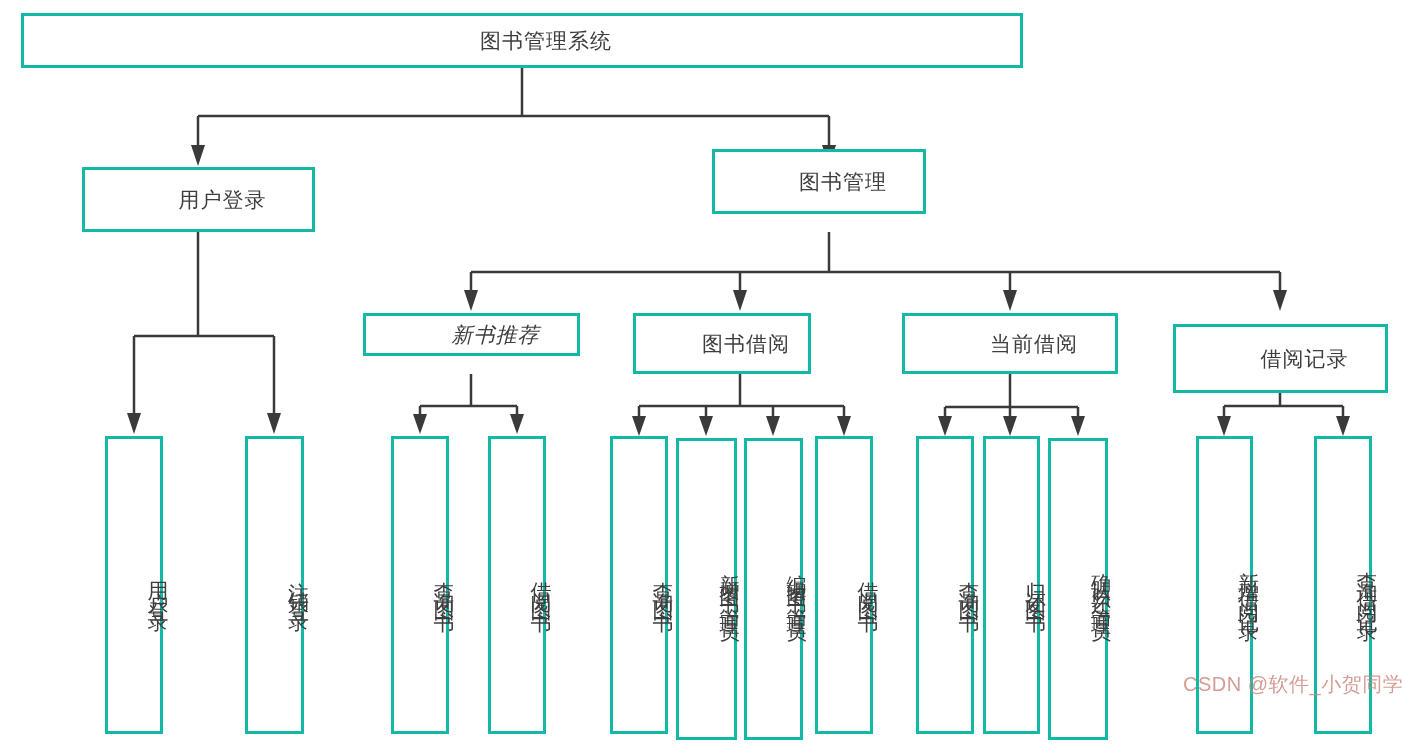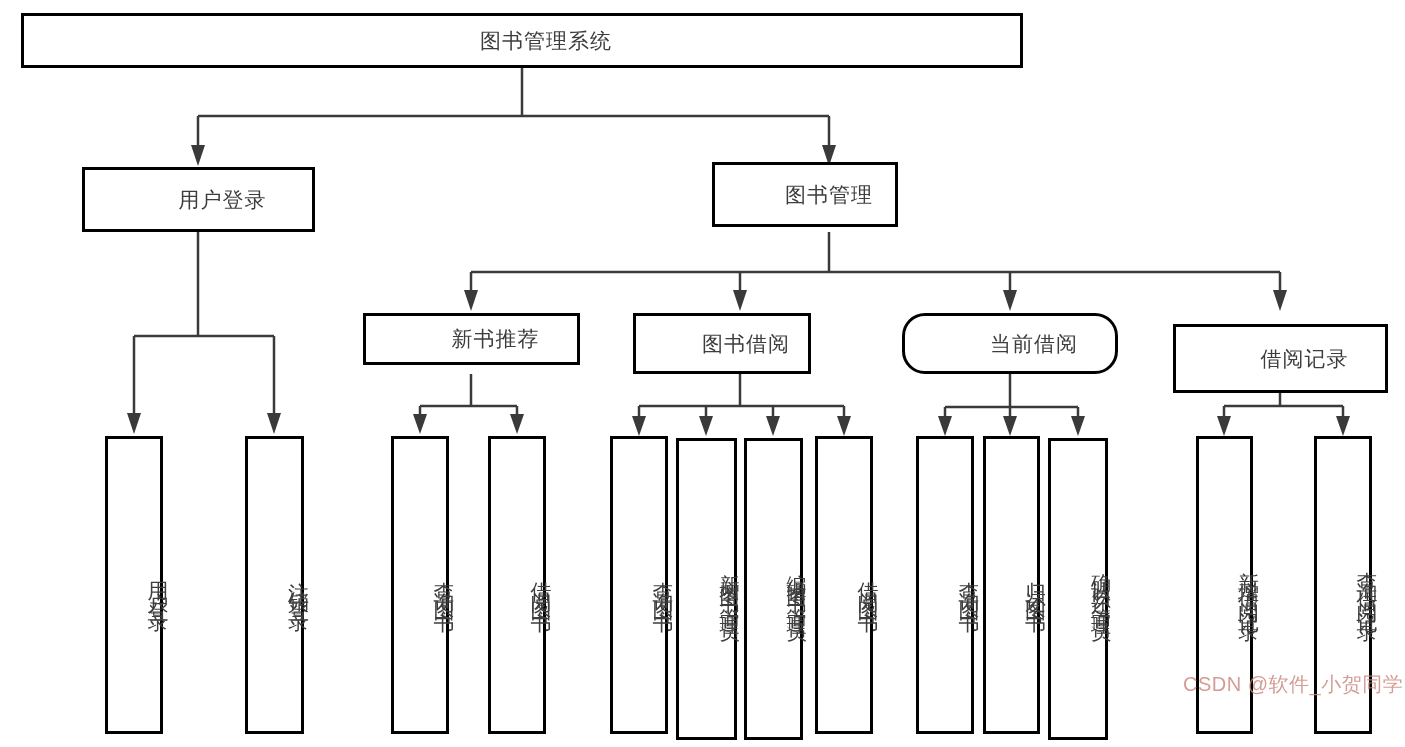--- a/index.html
+++ b/index.html
@@ -4,21 +4,21 @@
 <style>
   html,body{margin:0;padding:0;background:#ffffff;}
   .canvas{
     position:relative;width:1405px;height:747px;background:#ffffff;overflow:hidden;
     font-family:"Liberation Sans","DejaVu Sans",sans-serif;color:#3d3d3d;
   }
   .edges{position:absolute;left:0;top:0;width:1405px;height:747px;z-index:1;}
   .edges line,.edges path{stroke:#3a3a3a;stroke-width:2.5;fill:none;}
   .edges polygon{fill:#3a3a3a;stroke:none;}
   .box{
-    position:absolute;background:#ffffff;border:3px solid #000000;box-sizing:border-box;
+    position:absolute;background:#ffffff;border:3px solid #14b8a6;box-sizing:border-box;
     display:flex;align-items:center;justify-content:center;z-index:2;padding-left:48px;
   }
   .hbox{font-size:21px;letter-spacing:1px;}
   .vbox{
     writing-mode:vertical-rl;text-orientation:mixed;
     font-size:21px;letter-spacing:10px;
   }
   .vbox.dense{font-size:20px;letter-spacing:7px;}
   .watermark{
     position:absolute;left:1183px;top:671px;z-index:5;
@@ -102,25 +102,25 @@
       <line x1="1224" y1="406" x2="1224" y2="420"></line>
       <polygon points="1224,436 1217,416 1231,416"></polygon>
       <line x1="1343" y1="406" x2="1343" y2="420"></line>
       <polygon points="1343,436 1336,416 1350,416"></polygon>
     </g>
   </svg>
 
   <div class="box hbox" style="left:21px;top:13px;width:1002px;height:55px;">图书管理系统</div>
 
   <div class="box hbox" style="left:82px;top:167px;width:233px;height:65px;">用户登录</div>
-  <div class="box hbox" style="left:712px;top:162px;width:186px;height:65px;">图书管理</div>
+  <div class="box hbox" style="left:712px;top:149px;width:214px;height:65px;">图书管理</div>
 
-  <div class="box hbox" style="left:363px;top:313px;width:217px;height:52px;">新书推荐</div>
+  <div class="box hbox" style="left:363px;top:313px;width:217px;height:43px;font-style:italic;">新书推荐</div>
   <div class="box hbox" style="left:633px;top:313px;width:178px;height:61px;">图书借阅</div>
-  <div class="box hbox" style="left:902px;top:313px;width:216px;height:61px;border-radius:23px;">当前借阅</div>
+  <div class="box hbox" style="left:902px;top:313px;width:216px;height:61px;">当前借阅</div>
   <div class="box hbox" style="left:1173px;top:324px;width:215px;height:69px;">借阅记录</div>
 
   <div class="box vbox" style="left:105px;top:436px;width:58px;height:298px;">用户登录</div>
   <div class="box vbox" style="left:245px;top:436px;width:59px;height:298px;">注销登录</div>
 
   <div class="box vbox" style="left:391px;top:436px;width:58px;height:298px;">查询图书</div>
   <div class="box vbox" style="left:488px;top:436px;width:58px;height:298px;">借阅图书</div>
 
   <div class="box vbox" style="left:610px;top:436px;width:58px;height:298px;">查询图书</div>
   <div class="box vbox dense" style="left:676px;top:438px;width:61px;height:302px;">新增图书（管理员）</div>

